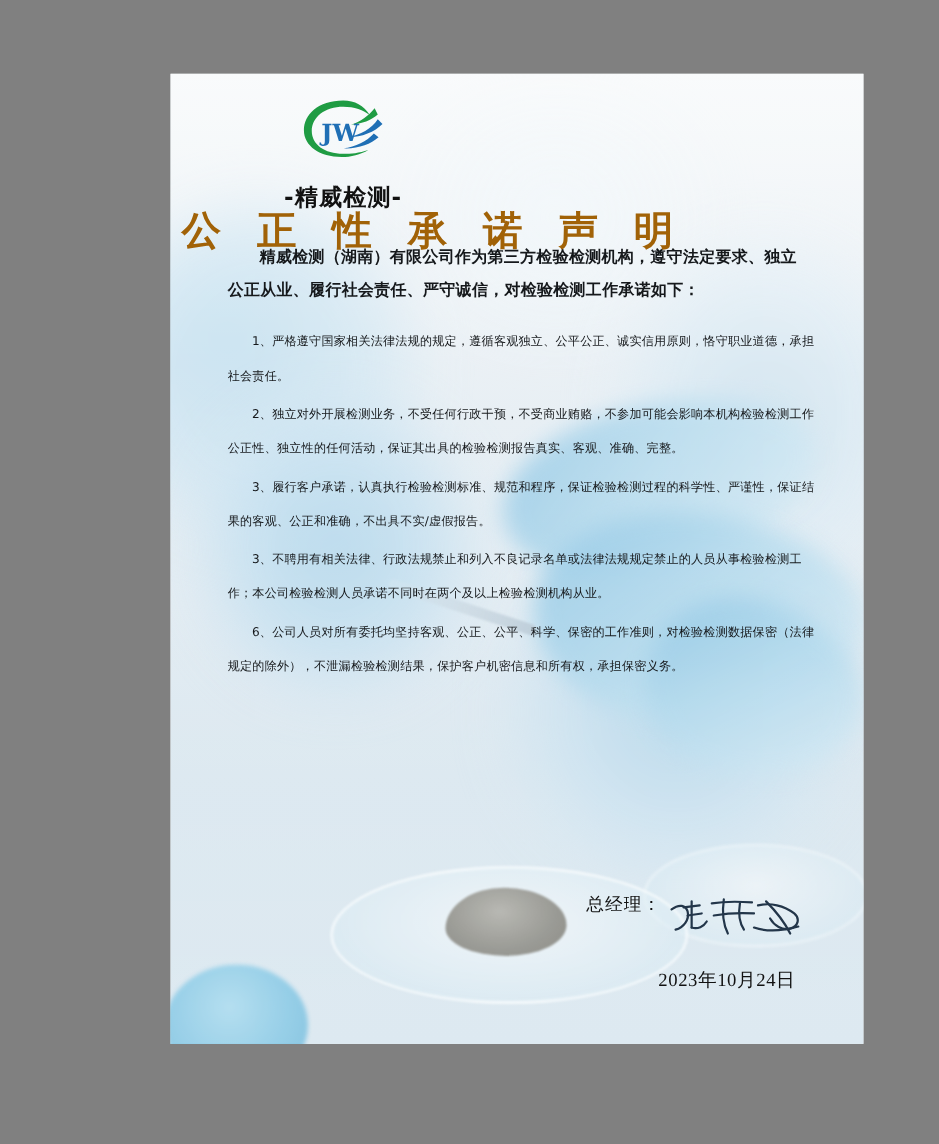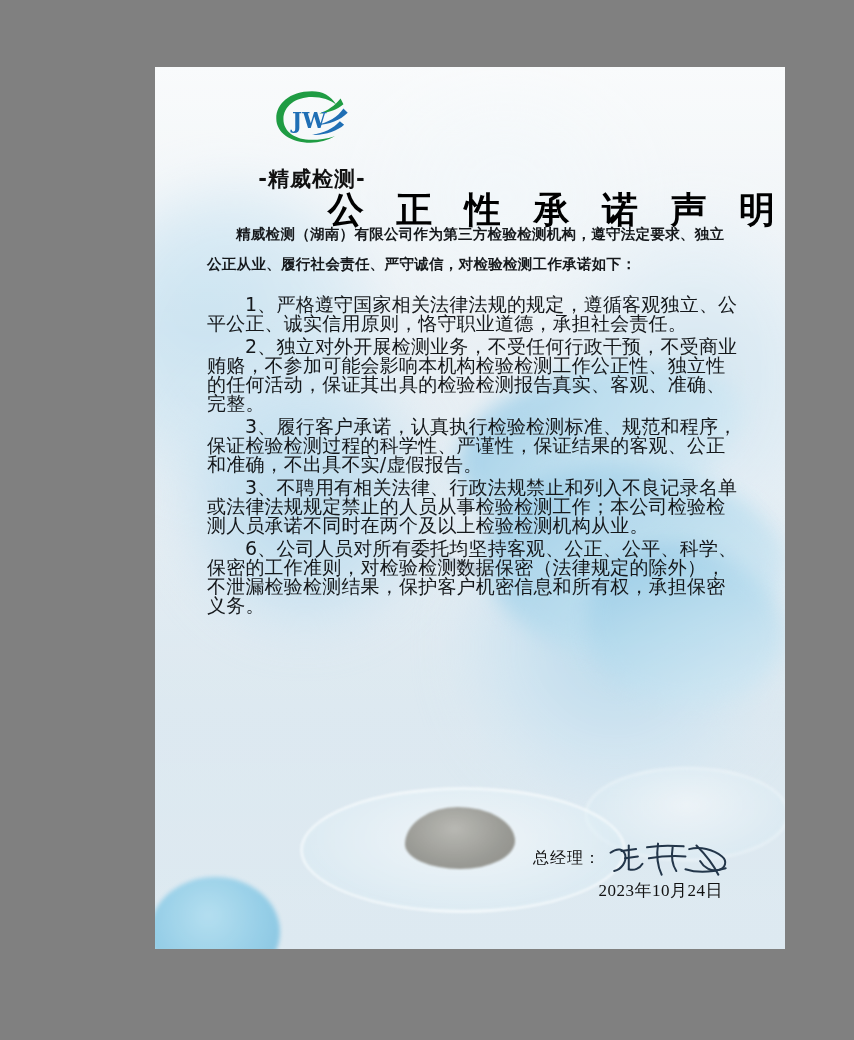--- a/index.html
+++ b/index.html
@@ -147,59 +147,59 @@
     color: #111;
     letter-spacing: 1px;
     margin-top: 18px;
     white-space: nowrap;
   }
 
   .doc-title {
     position: absolute;
     left: 0; right: 0;
     top: 95px;
-    text-align: right;
+    text-align: left;
     font-family: "DejaVu Serif", "Liberation Serif", serif;
     font-size: 36px;
     font-weight: bold;
     letter-spacing: 10px;
-    color: #000000;
+    color: #a16207;
     text-indent: 10px;
   }
 
   .body-text {
     position: absolute;
     left: 52px;
     right: 44px;
     top: 152px;
     color: #15181b;
     font-family: "DejaVu Sans", "Liberation Sans", sans-serif;
   }
   .lead {
     font-size: 14.5px;
     font-weight: bold;
     line-height: 30px;
     text-indent: 2em;
     letter-spacing: .3px;
     margin: 0 14px 16px 0;
   }
   .para {
-    font-size: 19px;
-    line-height: 19px;
+    font-size: 11px;
+    line-height: 31px;
     text-indent: 2em;
     letter-spacing: .2px;
     margin: 0 0 4px 0;
   }
 
   .signature-row {
     position: absolute;
     right: 52px;
-    top: 771px;
+    top: 745px;
     display: flex;
-    align-items: center;
+    align-items: flex-start;
     gap: 4px;
   }
   .sig-label {
     font-size: 16px;
     color: #111;
     font-family: "DejaVu Sans", sans-serif;
     letter-spacing: 1px;
   }
   .sig-img { width: 128px; height: 46px; display: block; margin-bottom: -6px; }
 

